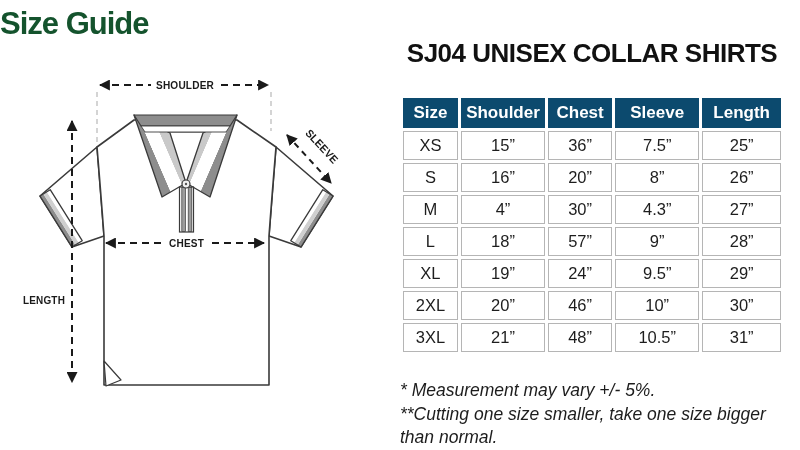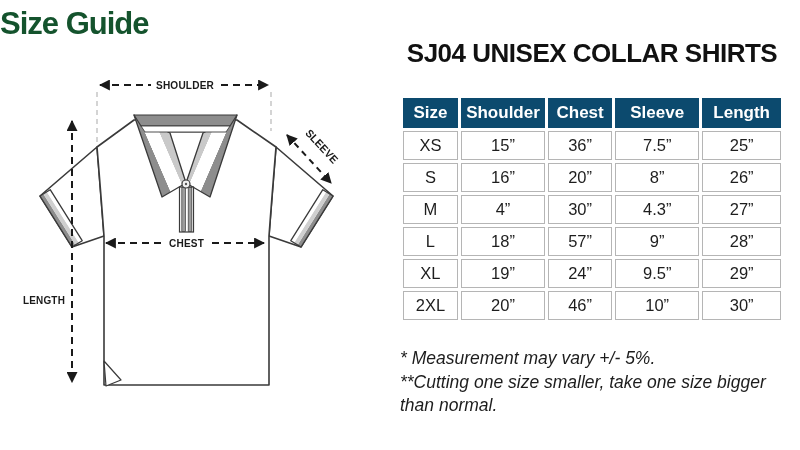--- a/index.html
+++ b/index.html
@@ -186,20 +186,27 @@
         <td>9.5”</td>
         <td>29”</td>
       </tr>
       <tr>
         <td>2XL</td>
         <td>20”</td>
         <td>46”</td>
         <td>10”</td>
         <td>30”</td>
       </tr>
+      <tr>
+        <td>3XL</td>
+        <td>21”</td>
+        <td>48”</td>
+        <td>10.5”</td>
+        <td>31”</td>
+      </tr>
     </tbody>
   </table>
 
   <div class="footnotes">
     <p>* Measurement may vary +/- 5%.</p>
     <p>**Cutting one size smaller, take one size bigger than normal.</p>
   </div>
 </div>
 
 </body></html>

